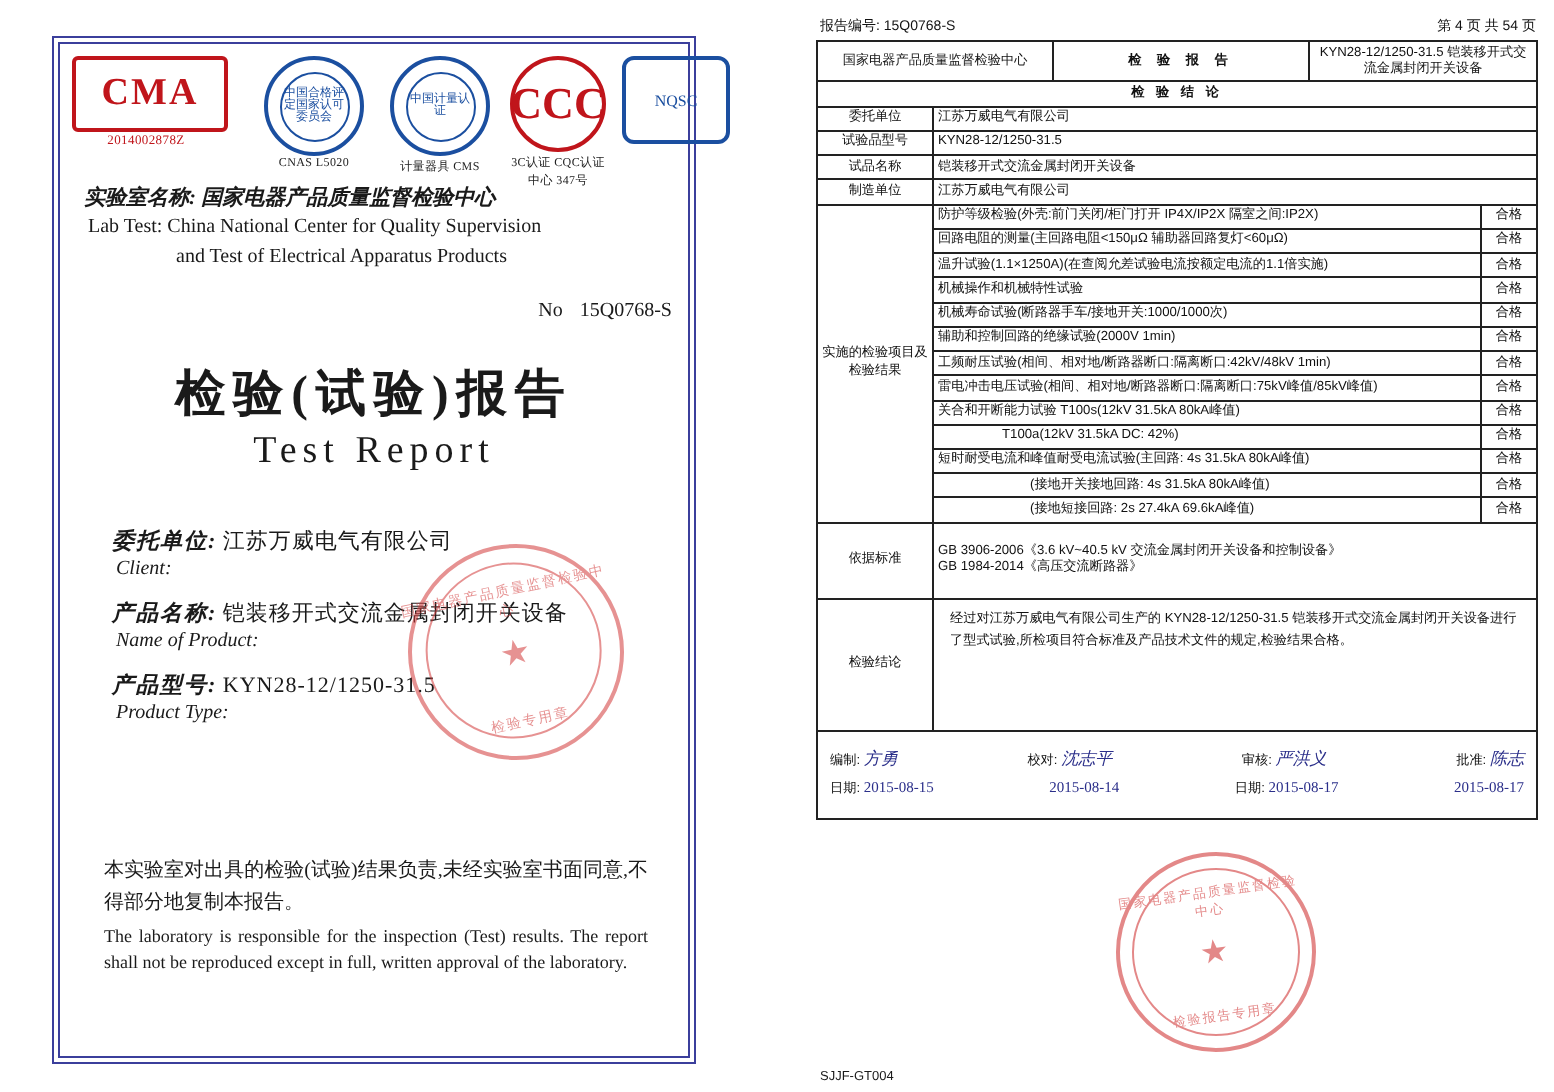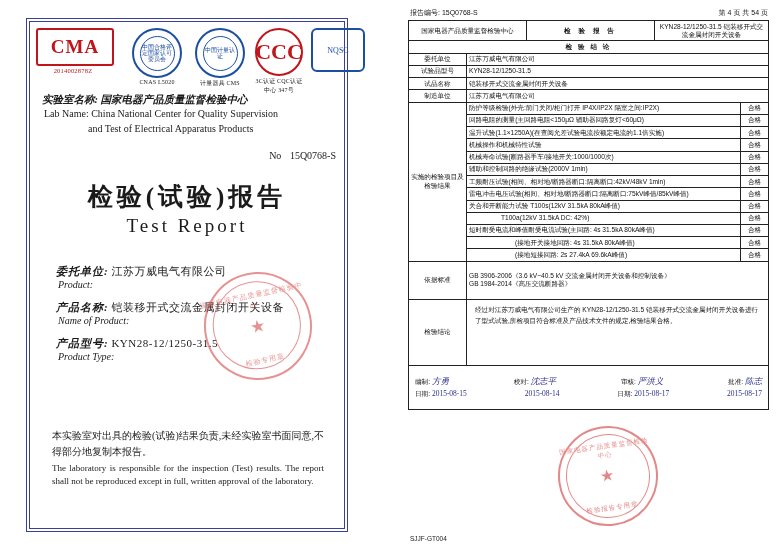--- a/index.html
+++ b/index.html
@@ -62,21 +62,21 @@
   table.rt{position:absolute;left:0;top:12px;width:360px;border-collapse:collapse;table-layout:fixed;}
   table.rt td{border:0.8px solid #222;font-size:6.6px;padding:1.5px 2px;line-height:1.25;color:#111;vertical-align:middle;}
   .t-title{font-size:10px;font-weight:bold;letter-spacing:3px;text-align:center;}
   .t-sub{font-size:7px;text-align:center;line-height:1.3;}
   .secrow td{text-align:center;font-size:8px;font-weight:bold;letter-spacing:2px;padding:2.5px 0;}
   .vlabel{text-align:center;font-size:7px;line-height:1.3;}
   .passcell{text-align:center;font-size:6.5px;width:26px;}
   .lbl{text-align:center;width:56px;}
   .rfooter{position:absolute;left:2px;bottom:0;font-size:6.5px;}
 
-  .sig{font-family:Liberation Sans, sans-serif;color:#2b2f8a;font-size:8.5px;font-style:italic;}
+  .sig{font-family:Liberation Mono, monospace;color:#2b2f8a;font-size:8.5px;font-style:italic;}
   .hand{font-family:"Liberation Serif",serif;color:#2b2f8a;font-size:7.5px;}
 
   .rseal{position:absolute;left:150px;top:418px;width:96px;height:96px;border-radius:50%;border:2px solid #d23a3a;opacity:.6;transform:rotate(-8deg);pointer-events:none;}
   .rseal .ring{position:absolute;left:6px;top:6px;width:82px;height:82px;border-radius:50%;border:1px solid #d23a3a;}
   .rseal .star{position:absolute;left:40px;top:38px;font-size:16px;color:#d23a3a;}
   .rseal .t{position:absolute;left:0;top:14px;width:96px;text-align:center;font-size:6.5px;color:#d23a3a;letter-spacing:1px;}
   .rseal .b{position:absolute;left:0;bottom:11px;width:96px;text-align:center;font-size:6.5px;color:#d23a3a;letter-spacing:1px;}
 </style>
 </head>
 <body>
@@ -118,37 +118,37 @@
       <div class="logo logo-cqc">
         <div class="c-circle">
             <span>CCC</span>
           </div>
         <div class="seal-cap">3C认证 CQC认证中心 347号</div>
       </div>
     </div>
 
     <div class="labname">
       <div class="cn">实验室名称: 国家电器产品质量监督检验中心</div>
-      <div class="en">Lab Name:  China National Center for Quality Supervision</div>
+      <div class="en">Lab Test:  China National Center for Quality Supervision</div>
       <div class="en" style="padding-left:46px;">and Test of Electrical Apparatus Products</div>
     </div>
 
     <div class="labno">
       <span>No</span>
       <span style="margin-left:6px;text-align:right;">15Q0768-S</span>
     </div>
 
     <div class="title-cn">检验(试验)报告</div>
     <div class="title-en">Test  Report</div>
 
     <div class="fields">
       <div class="frow">
         <span class="cn">委托单位:</span>
         <span class="val">江苏万威电气有限公司</span>
-        <span class="en">Product:</span>
+        <span class="en">Client:</span>
       </div>
       <div class="frow">
         <span class="cn">产品名称:</span>
         <span class="val">铠装移开式交流金属封闭开关设备</span>
         <span class="en">Name of Product:</span>
       </div>
       <div class="frow">
         <span class="cn">产品型号:</span>
         <span class="val">KYN28-12/1250-31.5</span>
         <span class="en">Product Type:</span>

